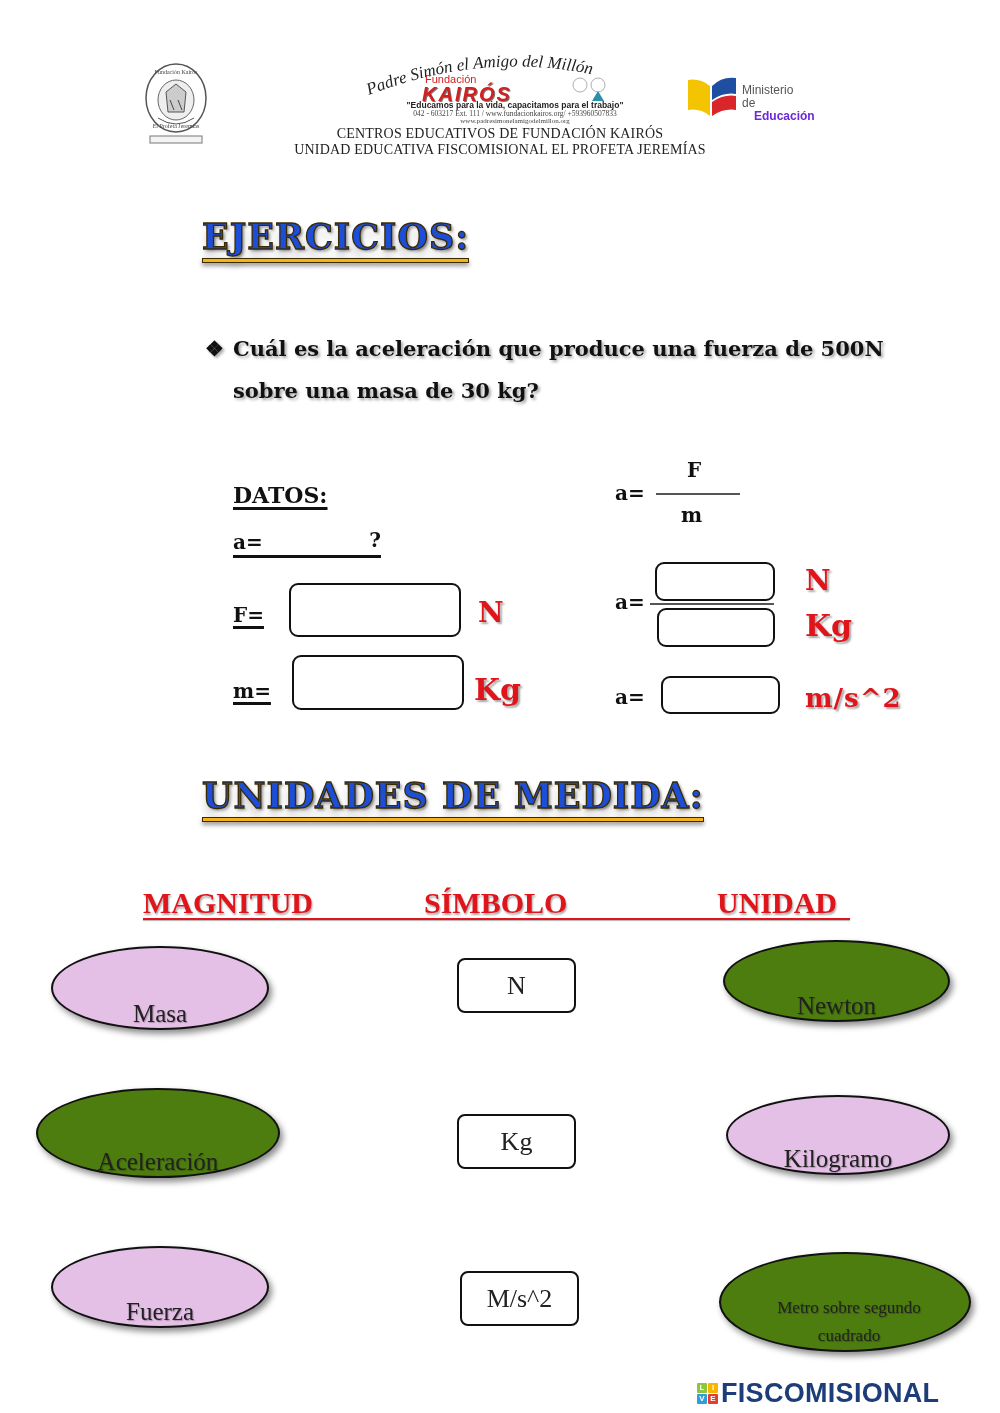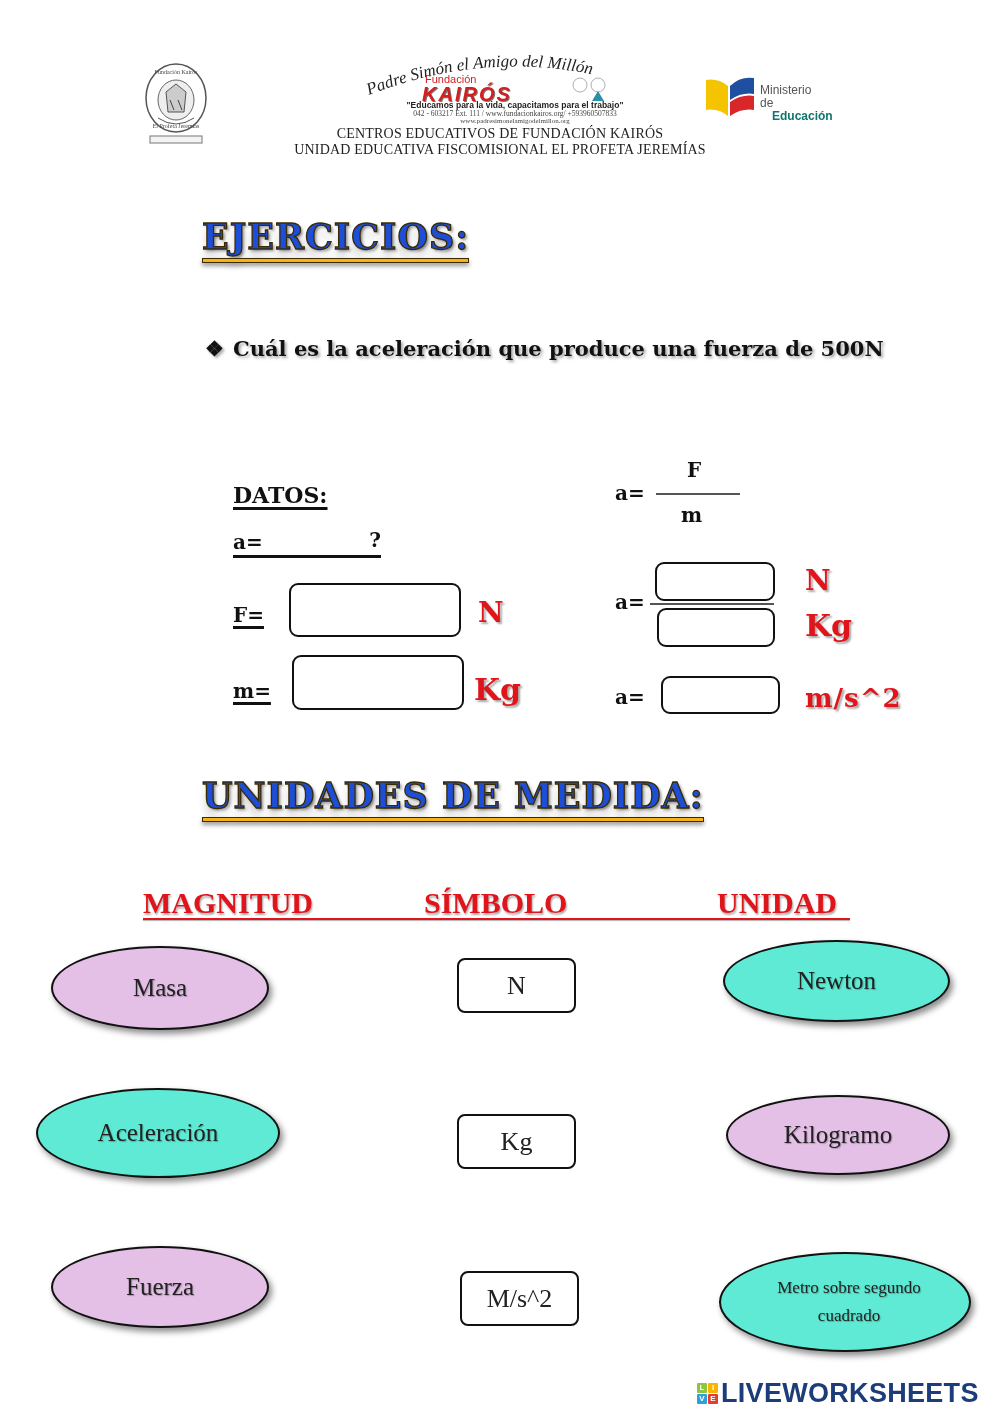--- a/index.html
+++ b/index.html
@@ -11,23 +11,23 @@
   .kairos-logo { position: absolute; left: 330px; top: 45px; width: 370px; height: 80px; }
   .kairos-arc { position: absolute; left: 0; top: 0; width: 370px; height: 60px; }
   .kairos-fundacion { position: absolute; left: 95px; top: 28px; font-family: "Liberation Sans", sans-serif; font-size: 11px; color: #d21f1f; }
   .kairos-name { position: absolute; left: 92px; top: 38px; font-family: "Liberation Sans", sans-serif; font-weight: bold; font-style: italic; font-size: 20px; color: #d21f1f; letter-spacing: 2px; text-shadow: 1px 1px 0 #777; }
   .kairos-tag { position: absolute; left: 10px; top: 55px; width: 350px; text-align: center; font-family: "Liberation Sans", sans-serif; font-weight: bold; font-size: 8.5px; color: #222; }
   .kairos-contact { position: absolute; left: 0; top: 64px; width: 370px; text-align: center; font-size: 7.5px; color: #444; }
   .kairos-web { position: absolute; left: 0; top: 72px; width: 370px; text-align: center; font-size: 7px; color: #444; }
   .header-line { position: absolute; left: 250px; width: 500px; text-align: center; font-size: 14px; color: #222; letter-spacing: 0.2px; }
   .header-line.l1 { top: 126px; }
   .header-line.l2 { top: 142px; }
-  .ministry-logo { position: absolute; left: 704px; top: 76px; width: 140px; height: 44px; }
+  .ministry-logo { position: absolute; left: 686px; top: 76px; width: 140px; height: 44px; }
   .ministry-text { position: absolute; left: 56px; top: 8px; font-family: "Liberation Sans", sans-serif; font-size: 12px; line-height: 13px; color: #555; }
-  .ministry-text b { color: #0f766e; margin-left: 12px; }
+  .ministry-text b { color: #6d28d9; margin-left: 12px; }
 
   
   .banner { position: absolute; font-family: "DejaVu Serif", serif; font-weight: bold; color: #1d4ed8;
     -webkit-text-stroke: 1.3px #3a2a00;
     text-shadow: 2px 2px 3px rgba(0,0,0,0.45), 0 9px 8px rgba(0,0,0,0.18);
     letter-spacing: 1px; }
   .banner .ul { position: absolute; left: 0; right: 0; height: 5px; background: #f6b21b; border: 1px solid #3a2a00; box-shadow: 0 3px 4px rgba(0,0,0,0.4); }
   .banner-ej { left: 202px; top: 216px; font-size: 35px; }
   .banner-ej .ul { bottom: -6px; }
   .banner-un { left: 202px; top: 775px; font-size: 35px; }
@@ -70,24 +70,24 @@
   .formula-a3 { left: 615px; top: 685px; }
 
   
   .col-head { position: absolute; top: 886px; font-family: "Liberation Serif", serif; font-weight: bold; font-size: 30px; color: #e0151b; text-shadow: 1px 2px 2px rgba(0,0,0,0.35); }
   .h-mag { left: 143px; }
   .h-sim { left: 424px; }
   .h-uni { left: 717px; }
   .head-underline { position: absolute; left: 143px; top: 918px; width: 707px; height: 2px; background: #e0151b; box-shadow: 0 1px 1px rgba(0,0,0,0.3); }
 
   
-  .oval { position: absolute; border: 2px solid #111; border-radius: 50%; display: flex; align-items: center; justify-content: center; text-align: center;
+  .oval { position: absolute; border: 2px solid #111; border-radius: 50%; display: flex; align-items: flex-end; justify-content: center; text-align: center;
     font-family: "Liberation Serif", serif; font-size: 25px; color: #222; box-shadow: 3px 4px 6px rgba(0,0,0,0.45); text-shadow: 1px 1px 1px rgba(0,0,0,0.25); }
   .oval.purple { background: #e4bfe6; }
-  .oval.yellow { background: #5eead4; }
+  .oval.yellow { background: #4d7c0f; }
   .oval.small-text { font-size: 17px; line-height: 28px; }
 
   .o-masa { left: 51px; top: 946px; width: 218px; height: 84px; }
   .o-acel { left: 36px; top: 1088px; width: 244px; height: 90px; }
   .o-fuerza { left: 51px; top: 1246px; width: 218px; height: 82px; }
   .o-newton { left: 723px; top: 940px; width: 227px; height: 82px; }
   .o-kilo { left: 726px; top: 1095px; width: 224px; height: 80px; }
   .o-metro { left: 719px; top: 1252px; width: 252px; height: 100px; }
 
   .sym-box { position: absolute; border: 2px solid #111; border-radius: 8px; background: #fff; display: flex; align-items: center; justify-content: center;
@@ -152,20 +152,21 @@
   </div>
 </div>
 
 <div class="banner banner-ej">
   <span>EJERCICIOS:</span>
   <div class="ul"></div>
 </div>
 
 <div class="question">
   <span class="bullet">❖</span><span>Cuál es la aceleración que produce una fuerza de 500N</span>
+  <span class="q2">sobre una masa de 30 kg?</span>
 </div>
 
 <div class="lbl datos-title">DATOS:</div>
 
 <div class="a-line">
   <span class="a-label">a=</span>
   <span class="a-q">?</span>
 </div>
 
 <div class="lbl f-label">F=</div>
@@ -232,14 +233,14 @@
   <span style="display:block;width:150px;margin-left:8px;">Metro sobre segundo cuadrado</span>
 </div>
 
 <div class="lw-brand">
   <div class="lw-icon">
     <span style="background:#8cc63f">L</span>
     <span style="background:#f7b500">I</span>
     <span style="background:#2e9fd8">V</span>
     <span style="background:#e63c2f">E</span>
   </div>
-  <span class="lw-text">LIVEWORKSHEETS</span>
+  <span class="lw-text">FISCOMISIONAL</span>
 </div>
 
 </body></html>

